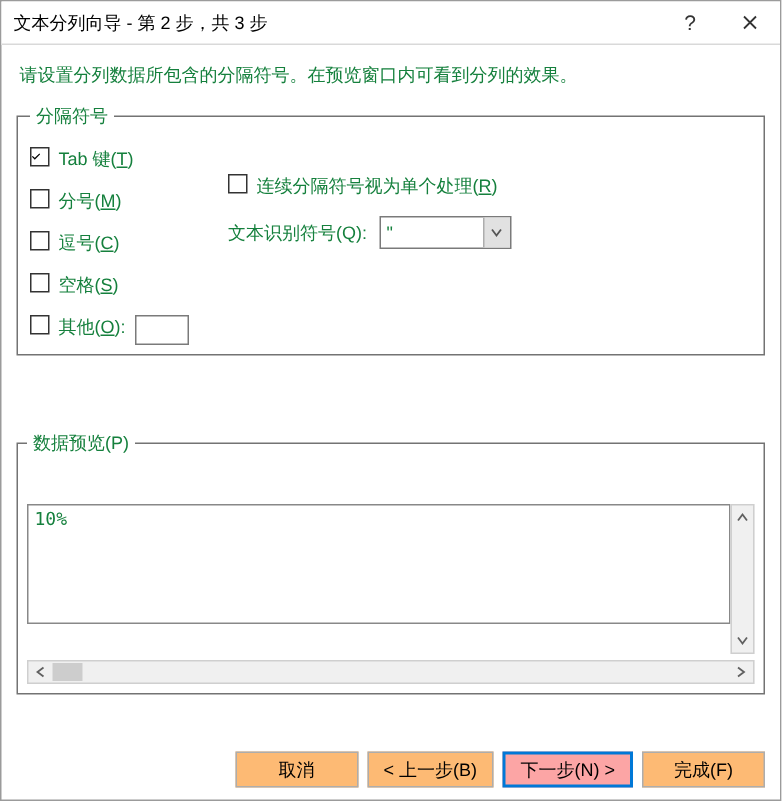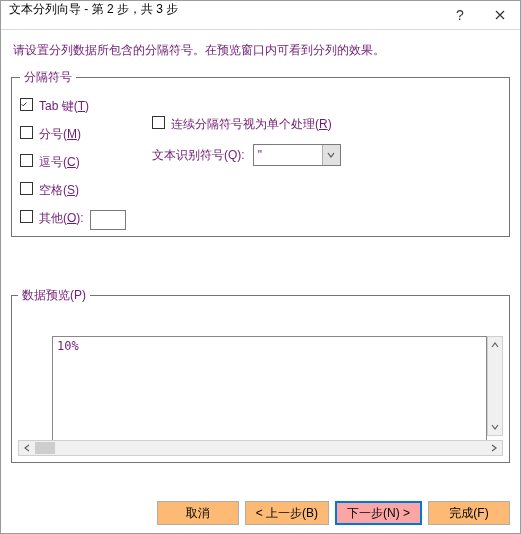--- a/index.html
+++ b/index.html
@@ -1,22 +1,22 @@
 <!DOCTYPE html>
 <html><head>
 <meta charset="utf-8">
 <style>
   html,body{margin:0;padding:0;font-family:"Microsoft YaHei","SimSun",Arial,sans-serif;font-size:12px;background:#e6e6e6;}
   .win{position:relative;width:521px;height:534px;background:#fff;border:1px solid #9b9b9b;box-sizing:border-box;}
-  .titlebar{height:28px;background:#fff;border-bottom:1px solid #d9d9d9;display:flex;align-items:flex-start;padding-left:8px;color:#000;}
+  .titlebar{height:28px;background:#fff;border-bottom:1px solid #d9d9d9;display:flex;align-items:center;padding-left:8px;color:#000;}
   .titlebar .title{flex:1;font-size:12px;}
   .titlebar .tbtn{width:40px;height:28px;display:flex;align-items:center;justify-content:center;color:#555;}
   .titlebar .tbtn svg{width:10px;height:10px;}
   .titlebar .help{font-size:14px;font-family:Arial;color:#333;}
-  .body{padding:8px 10px 0 10px;color:#701a75;}
+  .body{padding:8px 10px 0 10px;color:#15803d;}
   .desc{margin:4px 0 10px 2px;}
   fieldset{border:1px solid #737373;margin:0 0 10px 0;padding:8px 8px 10px 8px;box-sizing:border-box;position:relative;}
   legend{padding:0 4px;font-size:12px;}
   .delim-grid{display:flex;}
   .col-left{width:120px;}
   .col-right{flex:1;padding-left:12px;}
   .chk-row{display:flex;align-items:flex-start;margin:4px 0 10px 0;height:18px;}
   .chk{width:13px;height:13px;border:1px solid #333;background:#fff;margin-right:6px;box-sizing:border-box;display:flex;align-items:center;justify-content:center;}
   .chk.checked::after{content:"";width:9px;height:9px;background:none;}
   .chk.checked svg{width:11px;height:11px;}
@@ -24,21 +24,21 @@
   .other-input{width:36px;height:20px;border:1px solid #7a7a7a;background:#fff;margin-left:6px;box-sizing:border-box;}
   .right-row{display:flex;align-items:center;}
   .qual-label{margin-right:8px;}
   .combo{display:flex;align-items:center;border:1px solid #7a7a7a;height:20px;width:86px;background:#fff;}
   .combo .cval{flex:1;padding:0 4px;font-size:12px;line-height:18px;}
   .combo .cbtn{width:17px;height:100%;background:#e1e1e1;border-left:1px solid #adadad;display:flex;align-items:center;justify-content:center;}
   .combo .cbtn svg{width:8px;height:8px;}
   .spacer{height:40px;}
   .preview-fs{height:176px;padding:6px;}
   .preview-wrap{position:relative;height:100%;}
-  .preview-box{position:absolute;top:26px;left:0;right:16px;height:120px;border:1px solid #888;background:#fff;box-sizing:border-box;padding:2px 4px;font-family:"SimSun",monospace;font-size:12px;margin-left:34px;}
+  .preview-box{position:absolute;top:26px;left:0;right:16px;height:80px;border:1px solid #888;background:#fff;box-sizing:border-box;padding:2px 4px;font-family:"SimSun",monospace;font-size:12px;}
   .vscroll{position:absolute;top:26px;right:0;width:16px;height:100px;background:#f0f0f0;border:1px solid #cfcfcf;box-sizing:border-box;display:flex;flex-direction:column;justify-content:space-between;align-items:center;}
   .vscroll .arr{width:100%;height:16px;display:flex;align-items:center;justify-content:center;color:#606060;}
   .hscroll{position:absolute;left:0;right:0;bottom:0;height:16px;background:#f0f0f0;border:1px solid #cfcfcf;box-sizing:border-box;display:flex;align-items:center;}
   .hscroll .arr{width:16px;height:100%;display:flex;align-items:center;justify-content:center;color:#606060;}
   .hscroll .thumb{width:20px;height:12px;background:#cdcdcd;margin-left:0;}
   .btnbar{position:absolute;left:0;right:0;bottom:8px;display:flex;justify-content:flex-end;padding-right:10px;gap:6px;}
   .btn{height:24px;min-width:82px;padding:0 10px;border:1px solid #adadad;background:#fdba74;display:flex;align-items:center;justify-content:center;font-size:12px;box-sizing:border-box;}
   .btn.primary{border:2px solid #0078d7;background:#fca5a5;}
   svg{display:block;}
 </style>

